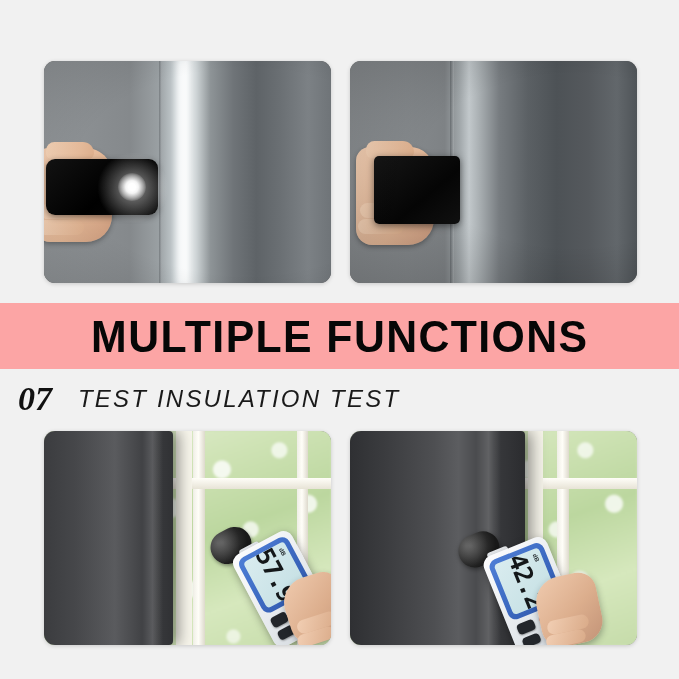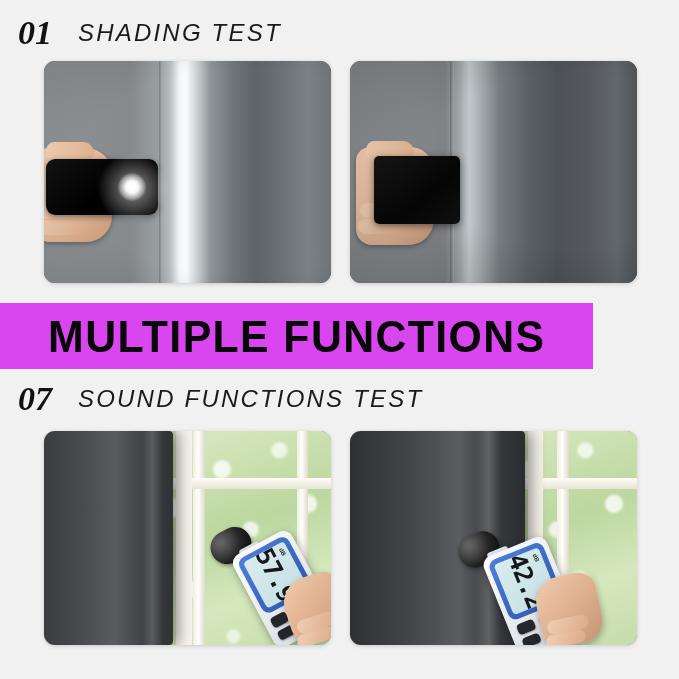--- a/index.html
+++ b/index.html
@@ -25,22 +25,22 @@
     font-style:italic;font-weight:400;
     font-size:24px;color:#1a1a1a;
     margin-left:26px;letter-spacing:2.2px;
     white-space:nowrap;
   }
   #head-01{top:8px;}
   #head-02{top:374px;}
 
   
   .banner{
-    position:absolute;left:0;top:303px;width:593px;height:66px;
-    background:#d946ef;display:flex;align-items:center;justify-content:center;
+    position:absolute;left:0;top:303px;width:679px;height:66px;
+    background:#fca5a5;display:flex;align-items:center;justify-content:center;
   }
   .banner .btxt{
     font-family:"Liberation Sans", sans-serif;
     font-weight:700;font-size:45px;color:#070707;
     letter-spacing:1.5px;transform:scaleX(0.95);
     white-space:nowrap;line-height:1;
   }
 
   
   .panel{
@@ -242,24 +242,20 @@
     background:linear-gradient(140deg,#f0cbaf,#dcae8d 55%,#c29377);
     box-shadow:0 3px 7px rgba(0,0,0,.3);
   }
   .knuck{position:absolute;border-radius:12px;background:linear-gradient(120deg,#f2cfb4,#d9aa88);}
 </style>
 </head>
 <body>
 
 <div class="page">
 
-  <div class="head" id="head-01">
-    <span class="num">01</span>
-    <span class="ttl">SHADING TEST</span>
-  </div>
 
   <div class="panel" id="panel-shading-on">
     <div class="fill p1-bg"></div>
     <div class="p1-seam"></div>
     <div class="p1-sheen"></div>
     <div class="hand-1">
       <div class="fing f1"></div>
       <div class="fing f2"></div>
       <div class="fing f3"></div>
     </div>
@@ -281,21 +277,21 @@
     <div class="phone-2"></div>
     <div class="fill p2-vign"></div>
   </div>
 
   <div class="banner">
     <span class="btxt">MULTIPLE FUNCTIONS</span>
   </div>
 
   <div class="head" id="head-02">
     <span class="num">07</span>
-    <span class="ttl">SOUND FUNCTIONS TEST</span>
+    <span class="ttl">TEST INSULATION TEST</span>
   </div>
 
   <div class="panel" id="panel-sound-partial">
     <div class="fill win">
       <div class="fill foliage"></div>
       <div class="mullion-v" style="left:52%;width:12px;"></div>
       <div class="mullion-v" style="left:88%;width:11px;"></div>
       <div class="mullion-h" style="top:22%;height:11px;"></div>
       <div class="frame-edge" style="left:46%;top:0;width:16px;height:100%;"></div>
     </div>

